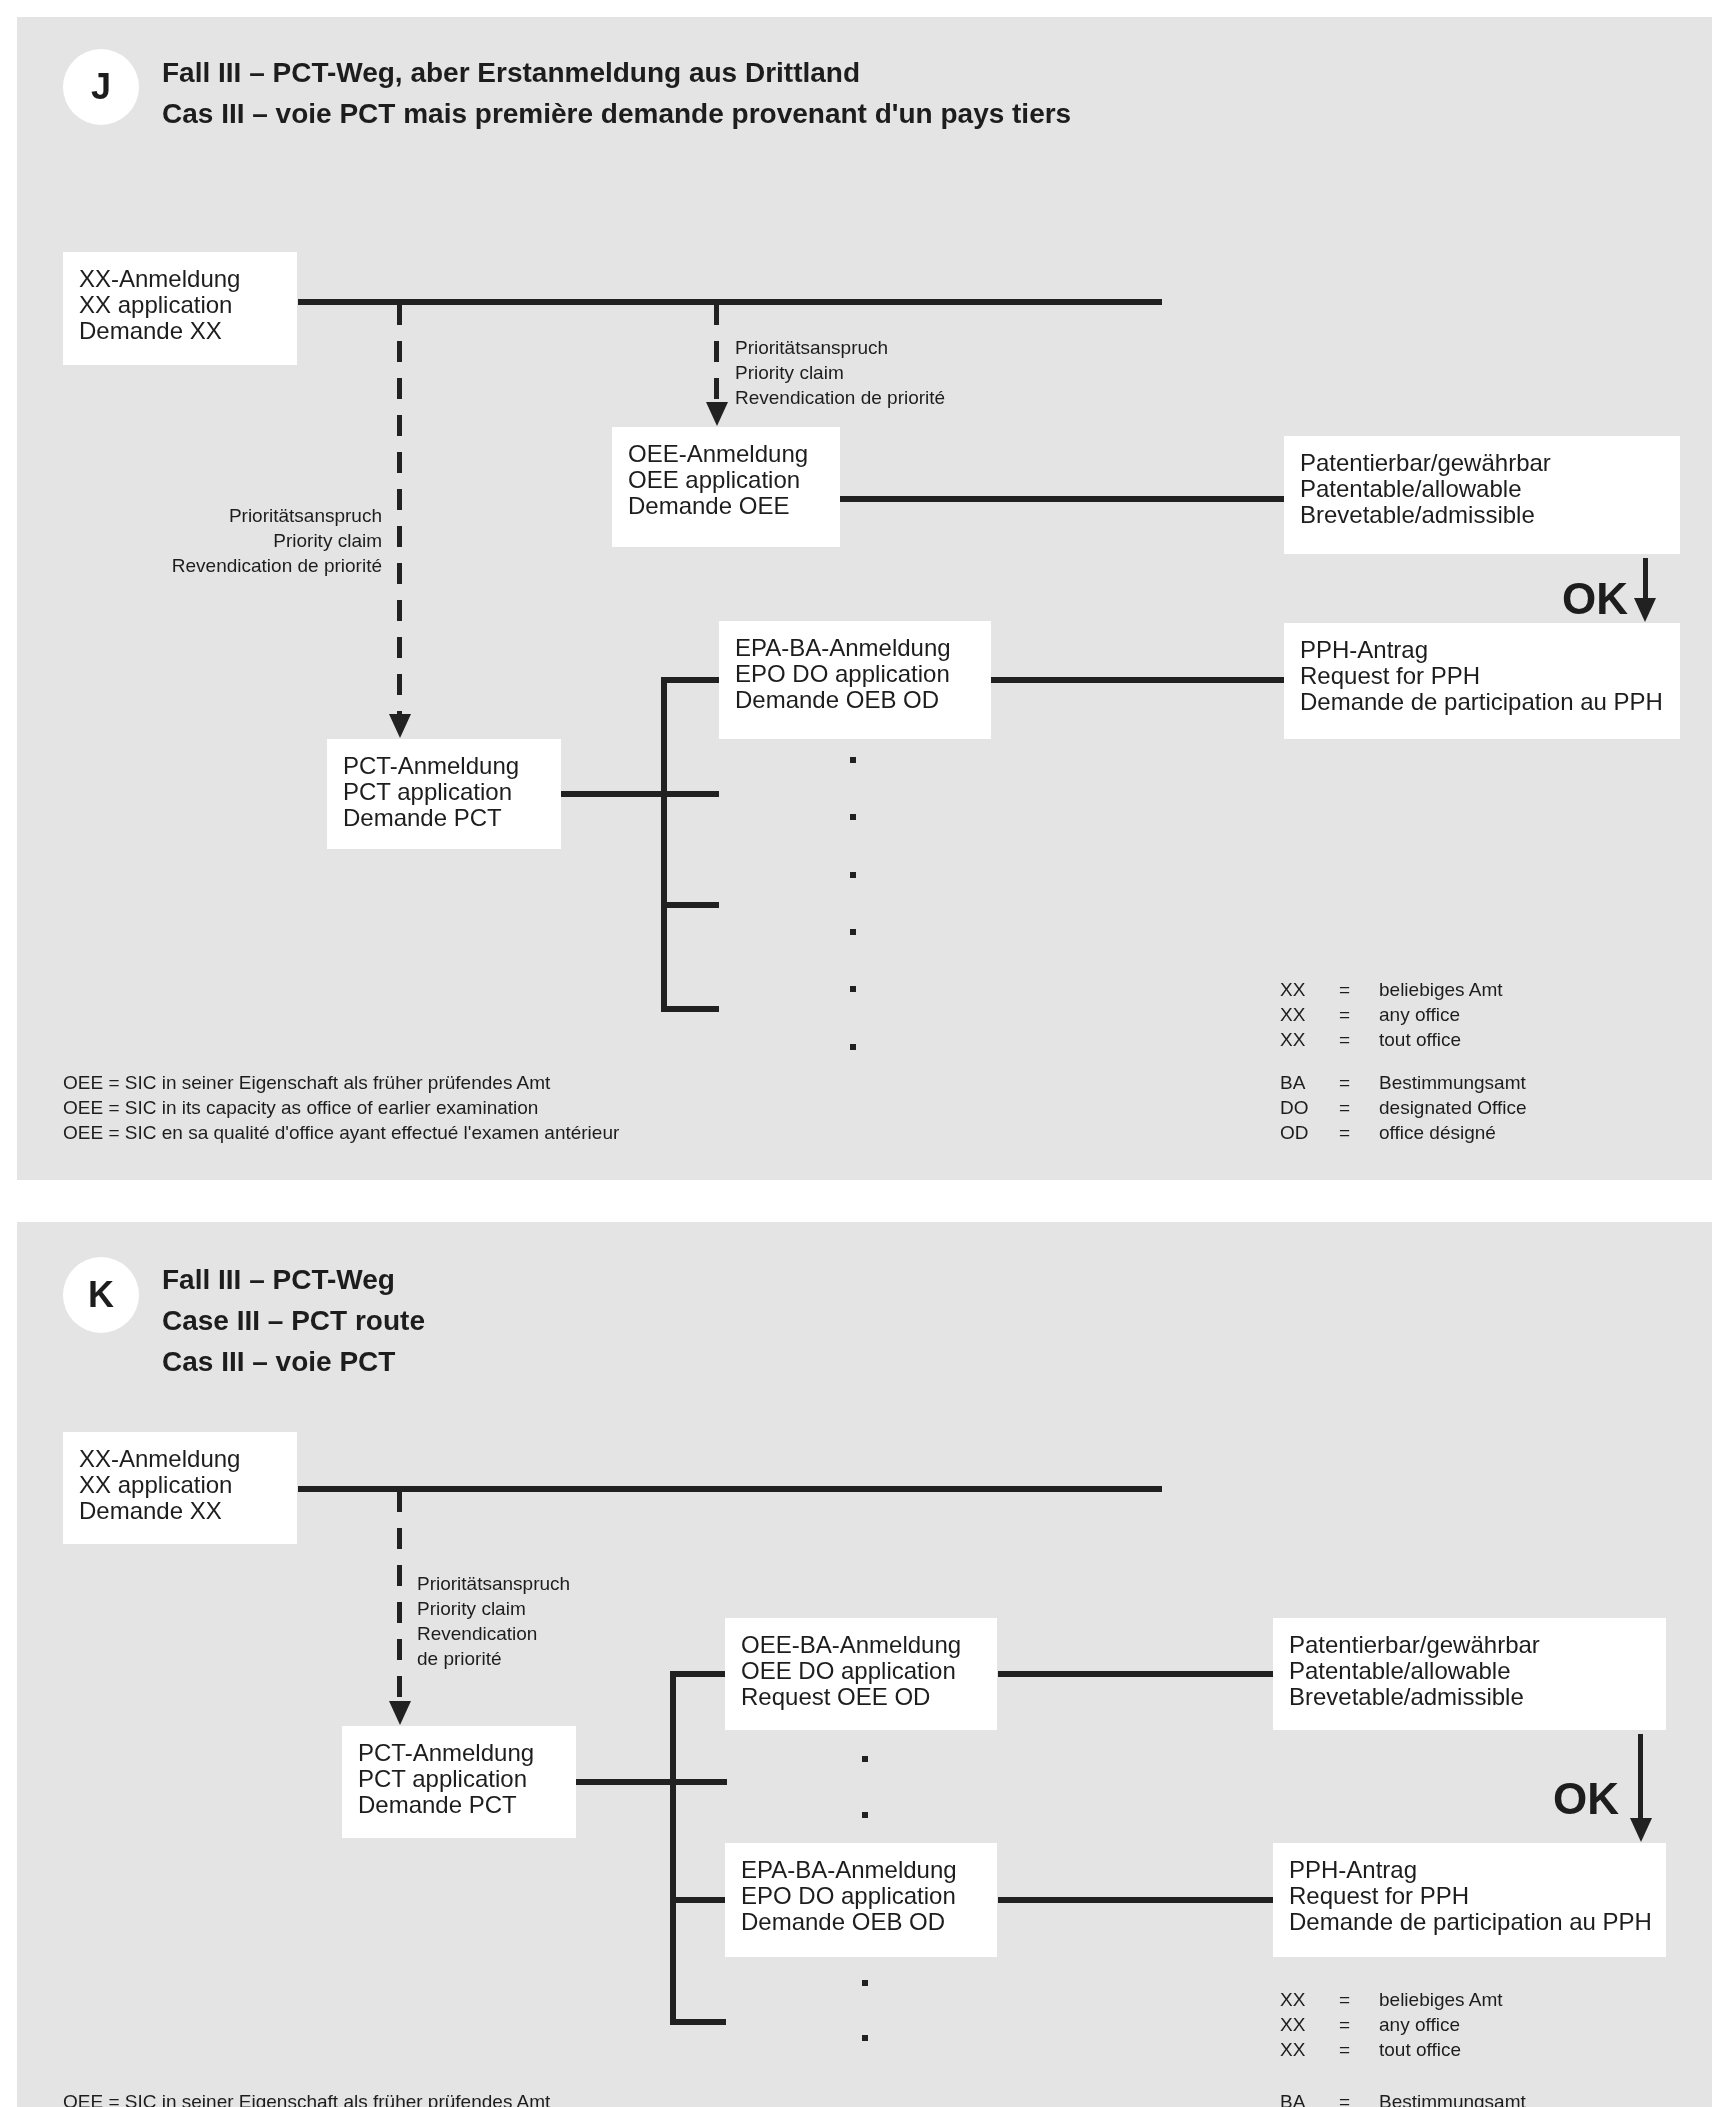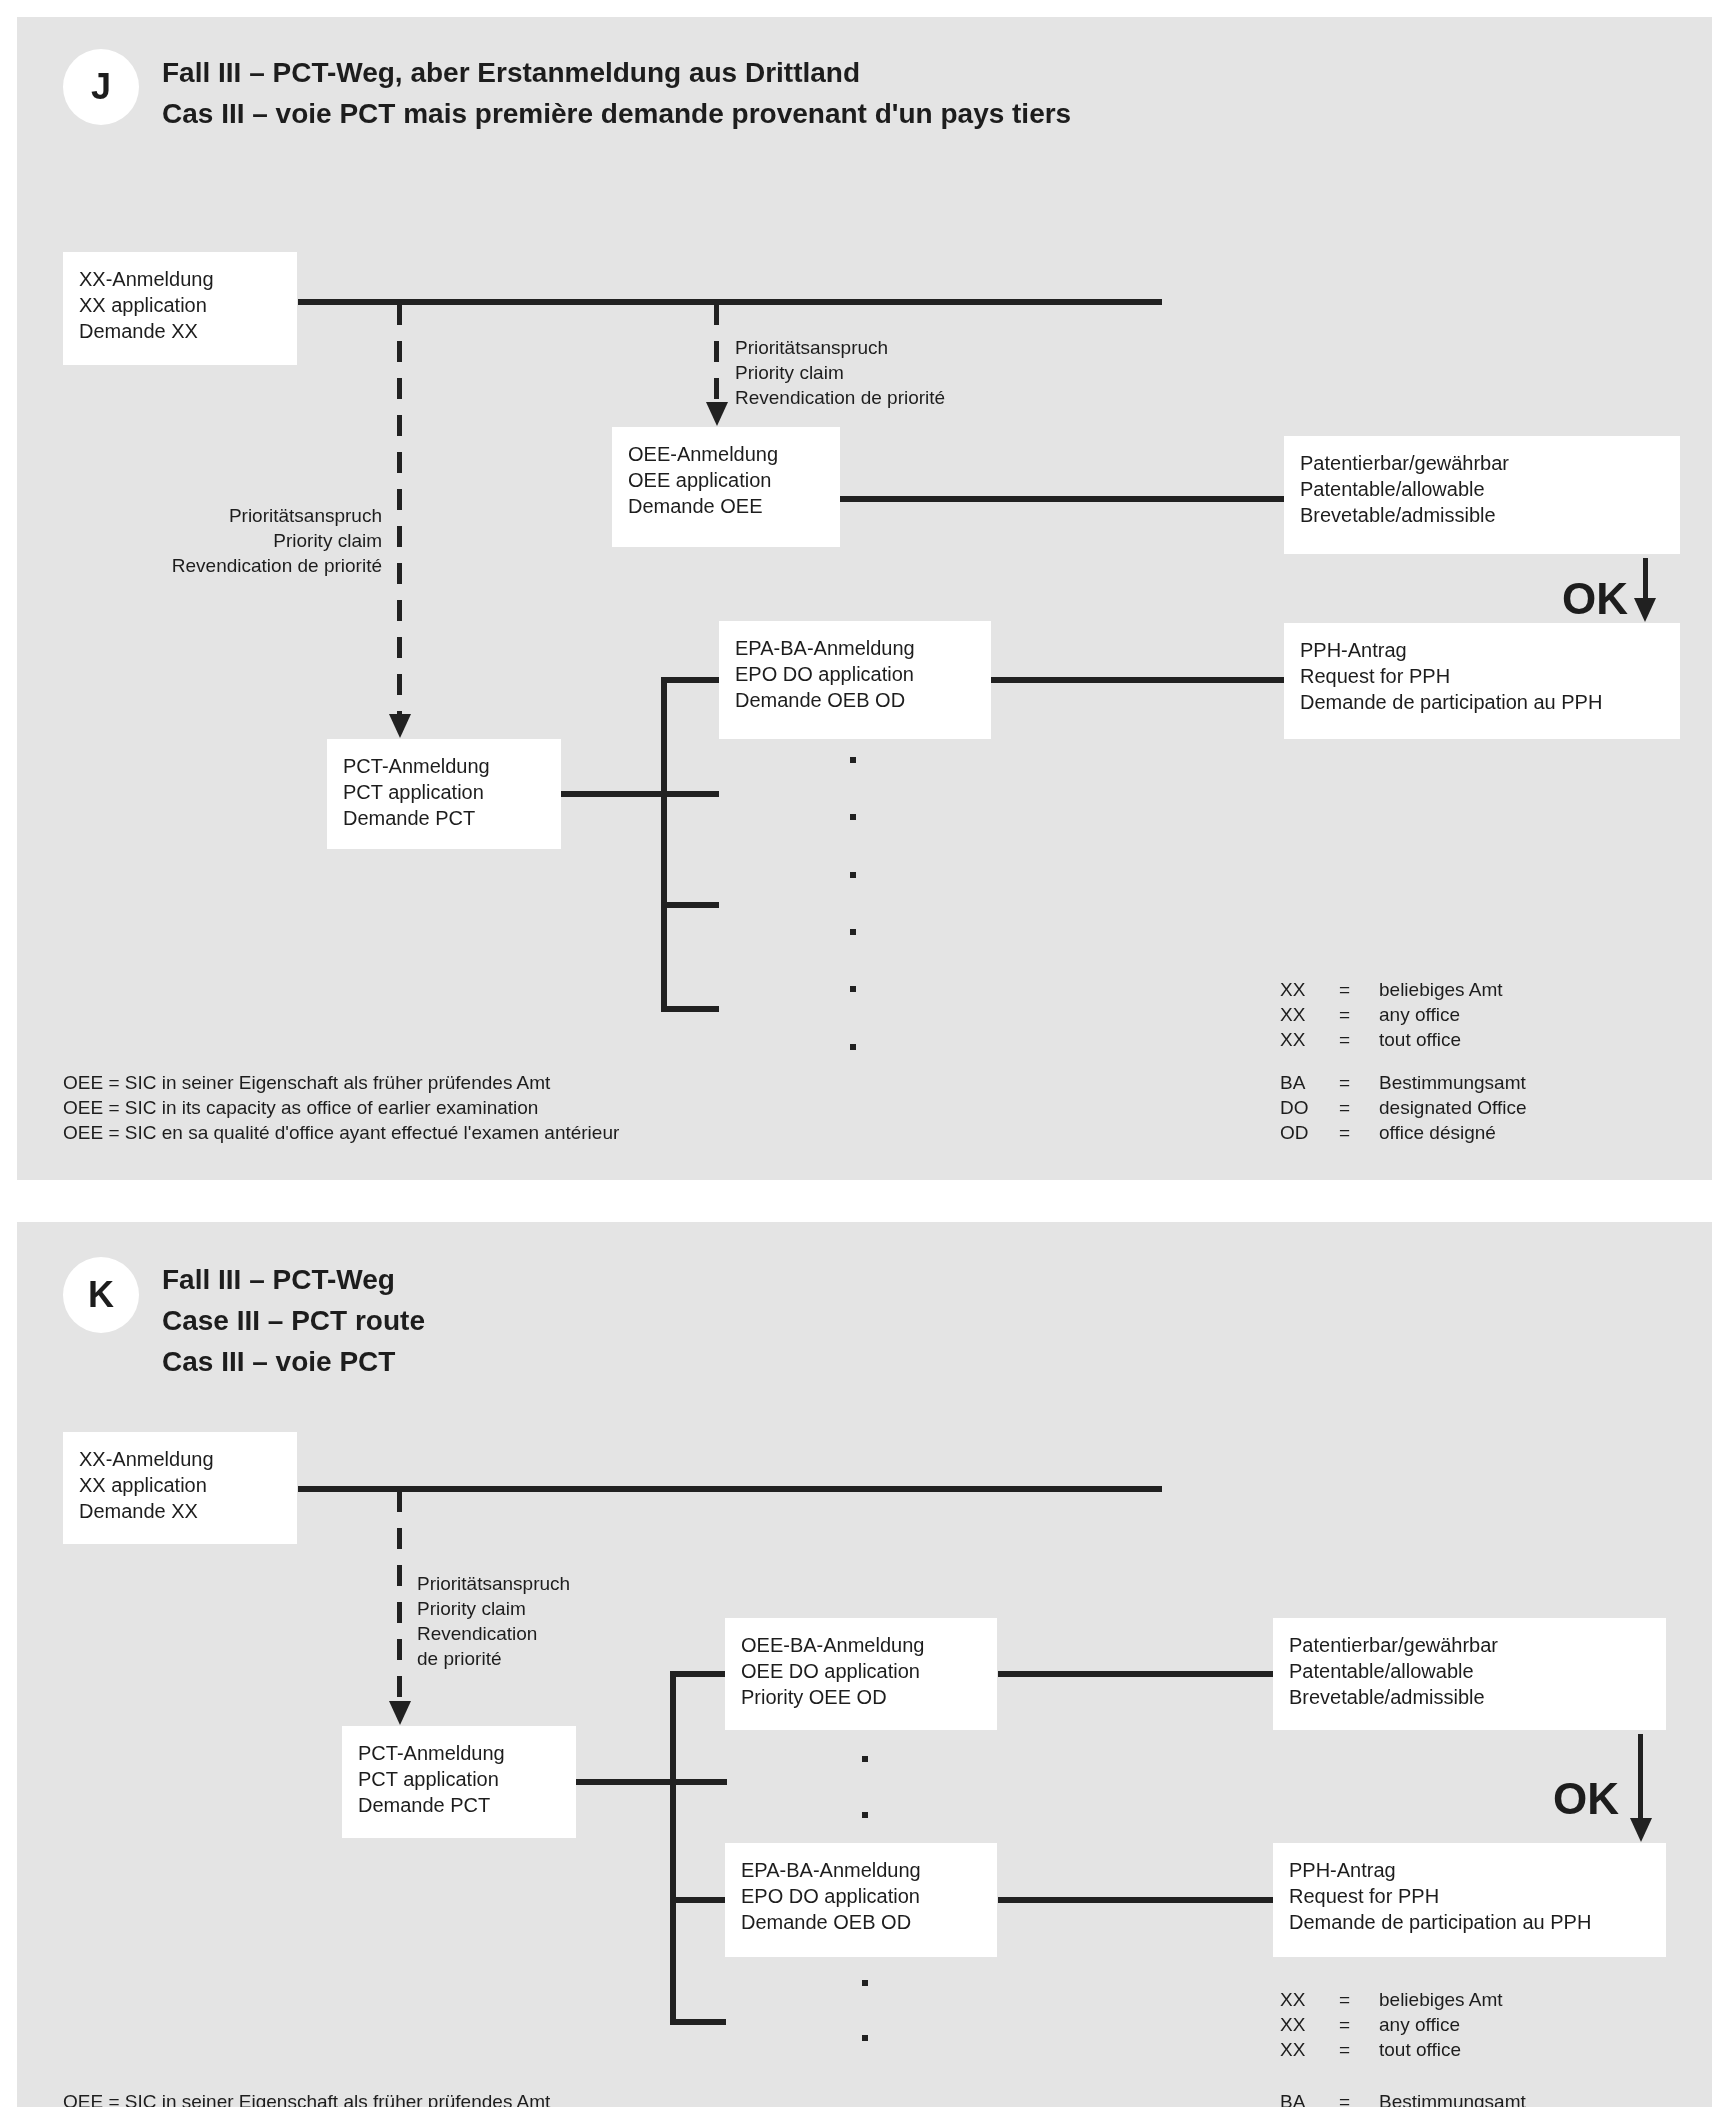--- a/index.html
+++ b/index.html
@@ -21,21 +21,21 @@
 
   .badge{
     position:absolute;width:76px;height:76px;border-radius:50%;
     background:#ffffff;display:flex;align-items:center;justify-content:center;
     font-size:36px;font-weight:bold;color:var(--text);
   }
   .title{position:absolute;font-size:28px;font-weight:bold;line-height:41px;white-space:nowrap;}
 
   .box{
     position:absolute;background:#ffffff;box-sizing:border-box;
-    padding:13.5px 6.7px 0 16px;font-size:20px;line-height:26px;white-space:nowrap;
+    padding:13.5px 6.7px 0 16px;font-size:24px;line-height:26px;white-space:nowrap;
   }
   .hline{position:absolute;height:5.5px;background:var(--ink);}
   .vline{position:absolute;width:5.5px;background:var(--ink);}
   .vdash{
     position:absolute;width:5px;
     background:repeating-linear-gradient(to bottom,var(--ink) 0 21px,rgba(0,0,0,0) 21px 37px);
   }
   .arrow-down{
     position:absolute;width:0;height:0;
     border-left:11px solid transparent;border-right:11px solid transparent;
@@ -205,21 +205,21 @@
       <div>PCT application</div>
       <div>Demande PCT</div>
     </div>
   <div class="hline" style="left:559px;top:557px;width:151px;"></div>
   <div class="vline" style="left:653px;top:449px;height:353px;"></div>
 
   <div class="hline" style="left:653px;top:449px;width:55px;"></div>
   <div class="box" style="left:708px;top:396px;width:272px;height:112px;">
       <div>OEE-BA-Anmeldung</div>
       <div>OEE DO application</div>
-      <div>Priority OEE OD</div>
+      <div>Request OEE OD</div>
     </div>
   <div class="hline" style="left:981px;top:449px;width:276px;"></div>
   <div class="box" style="left:1256px;top:396px;width:393px;height:112px;">
       <div>Patentierbar/gewährbar</div>
       <div>Patentable/allowable</div>
       <div>Brevetable/admissible</div>
     </div>
 
   <div class="hline" style="left:653px;top:675px;width:55px;"></div>
   <div class="box" style="left:708px;top:621px;width:272px;height:114px;">

